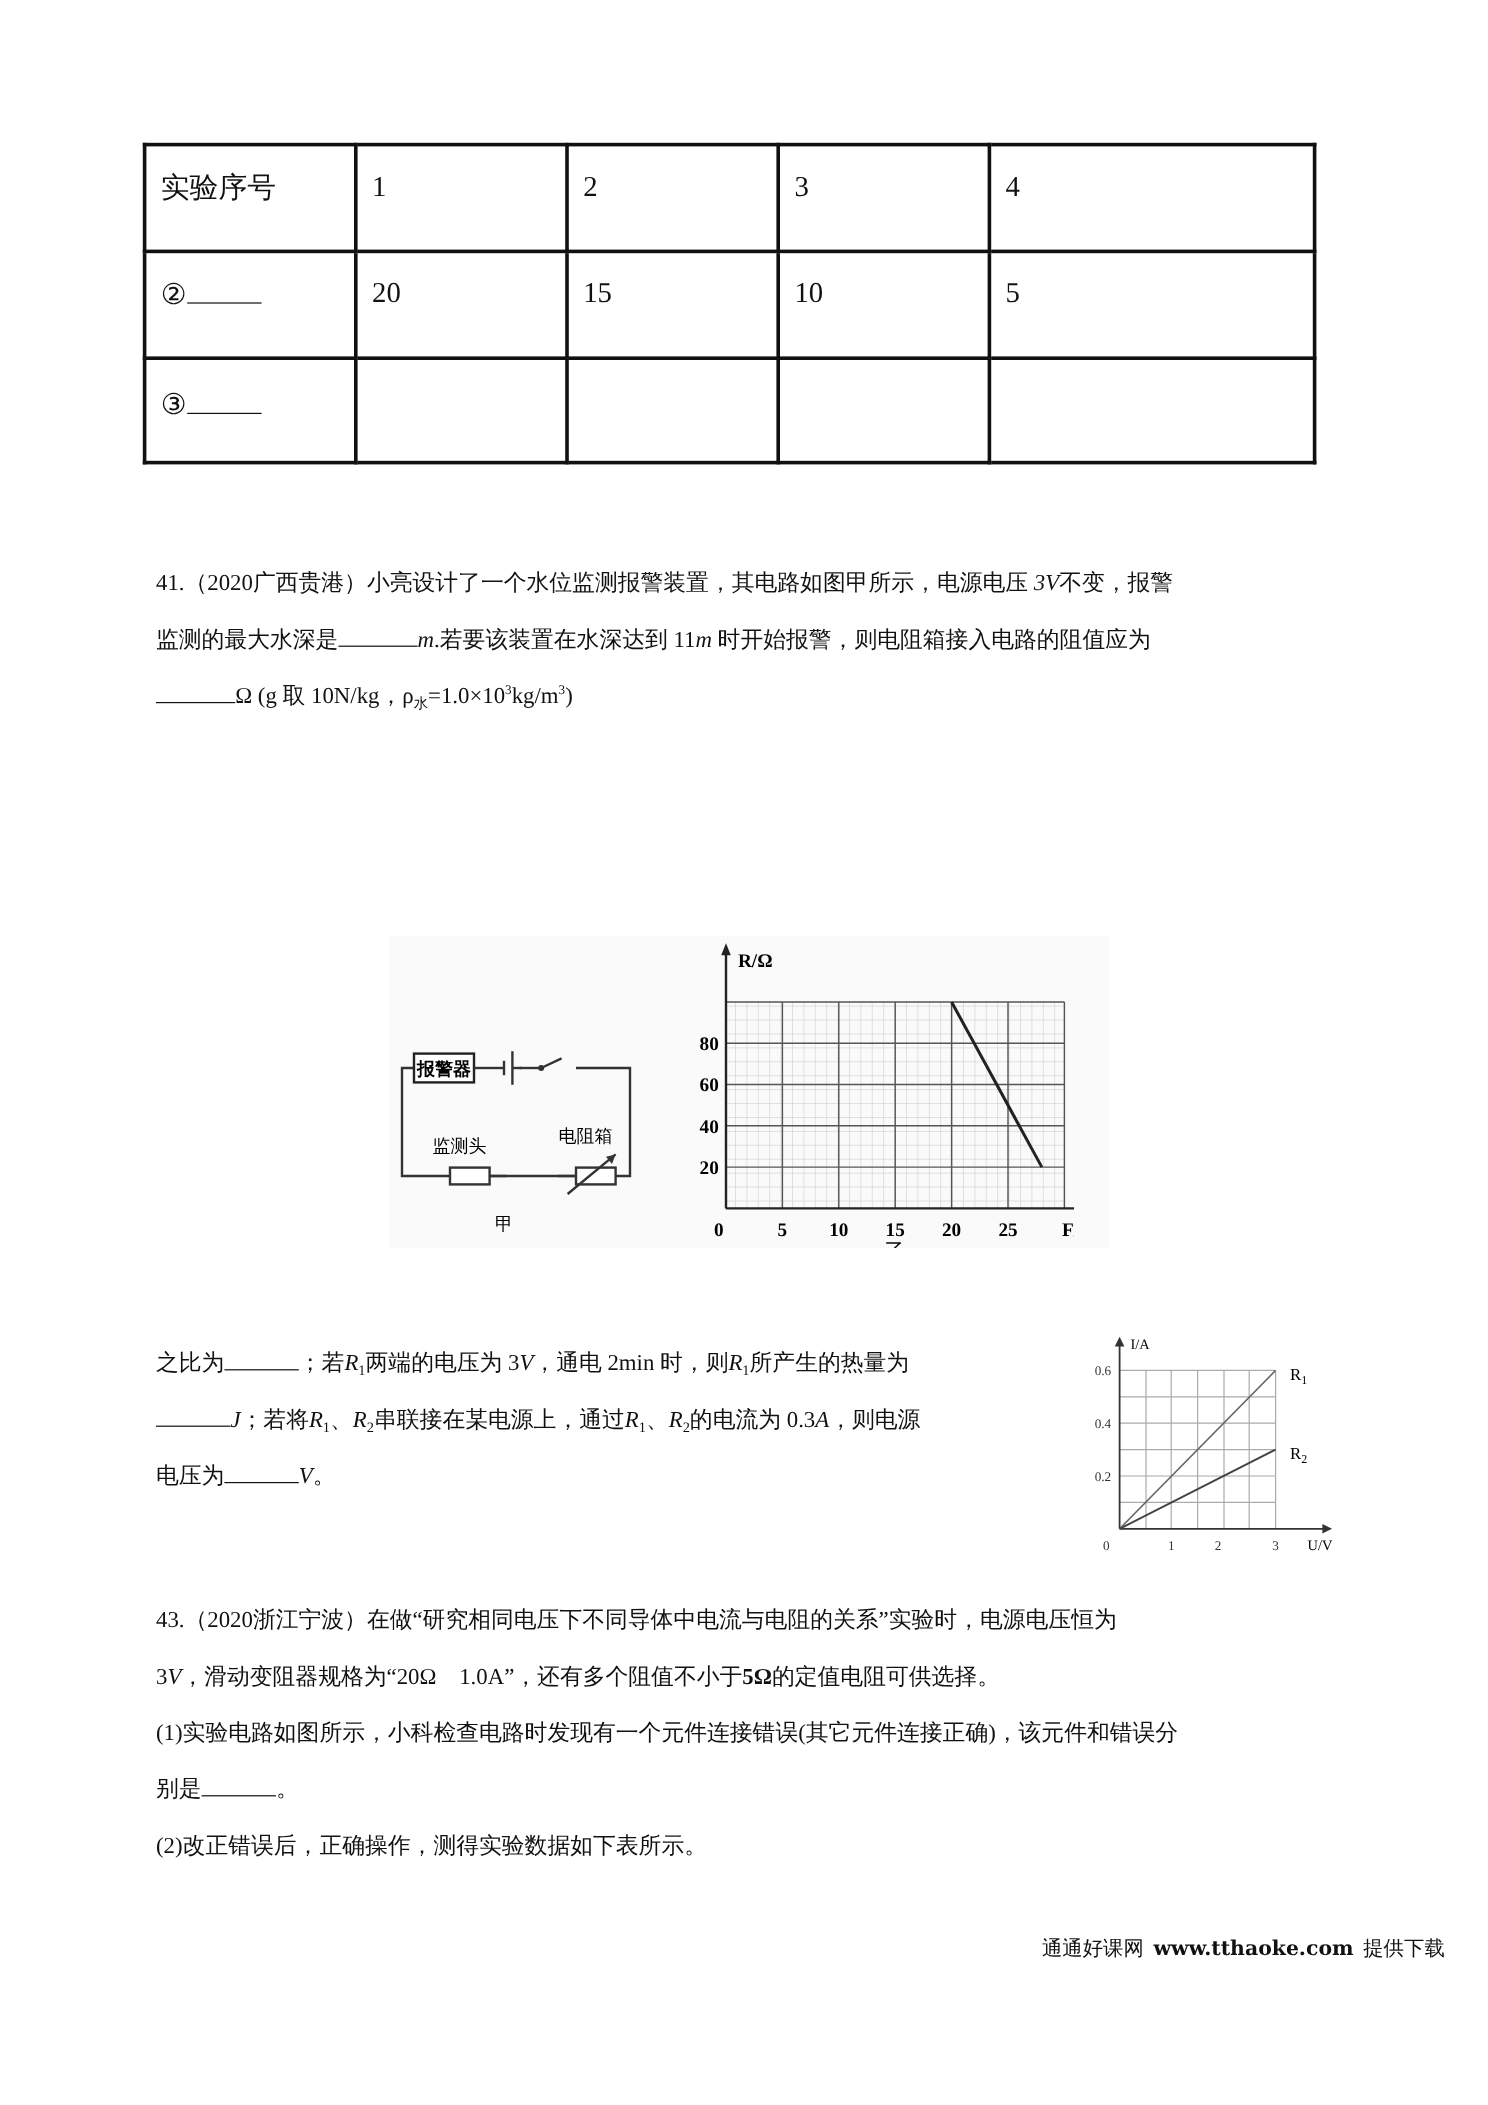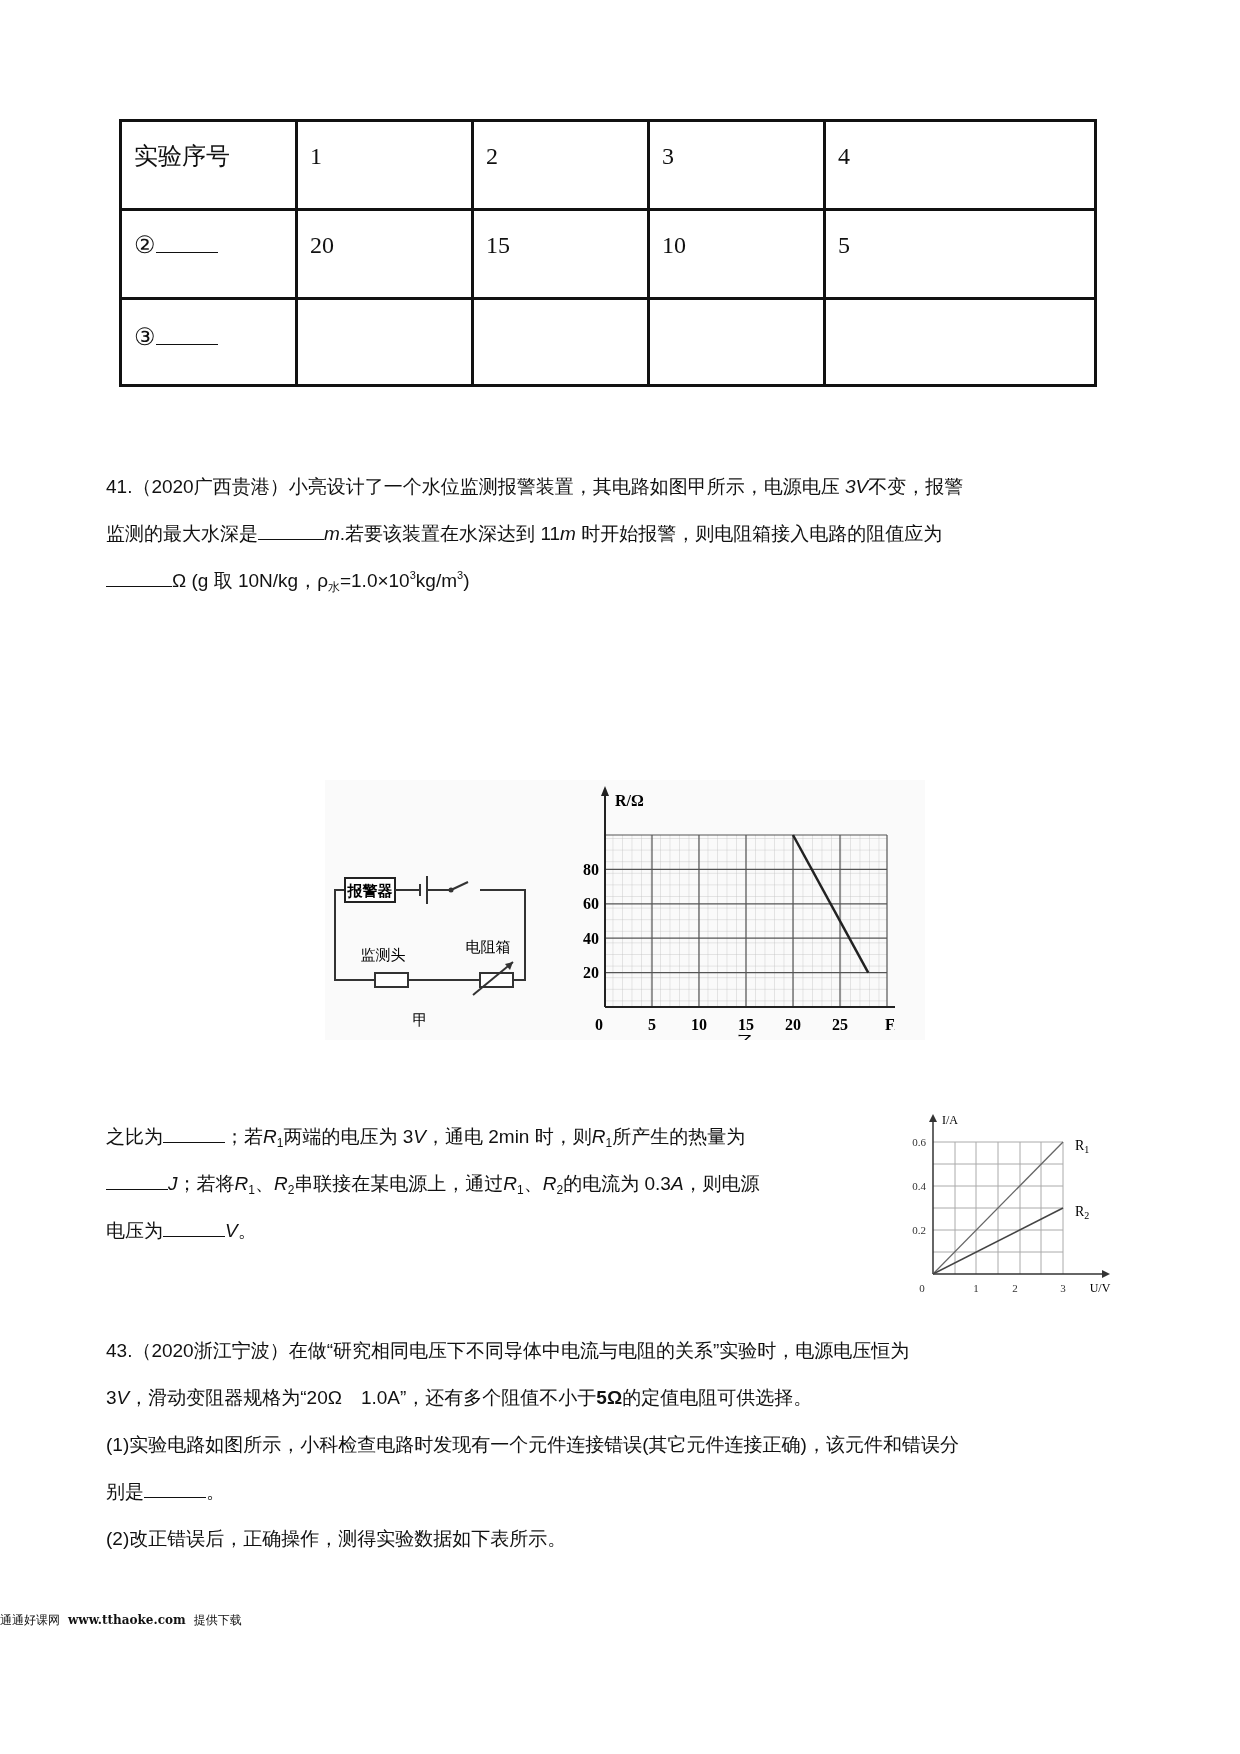--- a/index.html
+++ b/index.html
@@ -13,36 +13,36 @@
                  padding: 0 0 0 12px; font-family: "Liberation Serif", "DejaVu Serif", serif; }
   table.exp tr.r1 td { height: 86px; }
   table.exp tr.r2 td { height: 86px; }
   table.exp tr.r3 td { height: 84px; }
   table.exp td .cell { display: block; margin-top: -18px; }
   table.exp tr.r3 td .cell { margin-top: -10px; }
   .blank { display: inline-block; border-bottom: 1.5px solid #111; width: 62px; height: 16px; vertical-align: baseline; }
   .blank.wide { width: 66px; }
 
   
-  .para { position: absolute; left: 106px; width: 1000px; font-size: 19px; line-height: 47px;
-          font-family: Liberation Sans, sans-serif; }
+  .para { position: absolute; left: 130px; width: 1000px; font-size: 19px; line-height: 47px;
+          font-family: Liberation Serif, serif; }
   .para .line { display: block; white-space: nowrap; }
   .it { font-style: italic; }
   sub { font-size: 12px; vertical-align: -4px; line-height: 0; }
   sup { font-size: 11px; vertical-align: 8px; line-height: 0; }
 
   
   .fig41 { position: absolute; left: 325px; top: 780px; width: 600px; height: 260px; background: #fafafa; }
   .circuit { position: absolute; left: 0; top: 0; }
   .rgraph { position: absolute; left: 240px; top: 0; }
 
   .q42-graph { position: absolute; left: 900px; top: 1112px; }
 
-  .footer { position: absolute; left: 0; width: 1204px; top: 1612px; text-align: left;
-            font-size: 12px; font-family: "DejaVu Sans", "Liberation Sans", sans-serif; }
+  .footer { position: absolute; left: 0; width: 1204px; top: 1612px; text-align: right;
+            font-size: 17px; font-family: "DejaVu Sans", "Liberation Sans", sans-serif; }
   .footer .url { font-family: "DejaVu Serif", "Liberation Serif", serif; font-weight: bold; margin: 0 8px; }
 
   svg text { font-family: "Liberation Serif", "DejaVu Serif", serif; }
 </style>
 </head>
 <body>
 
 <div class="page">
 
   <table class="exp">

